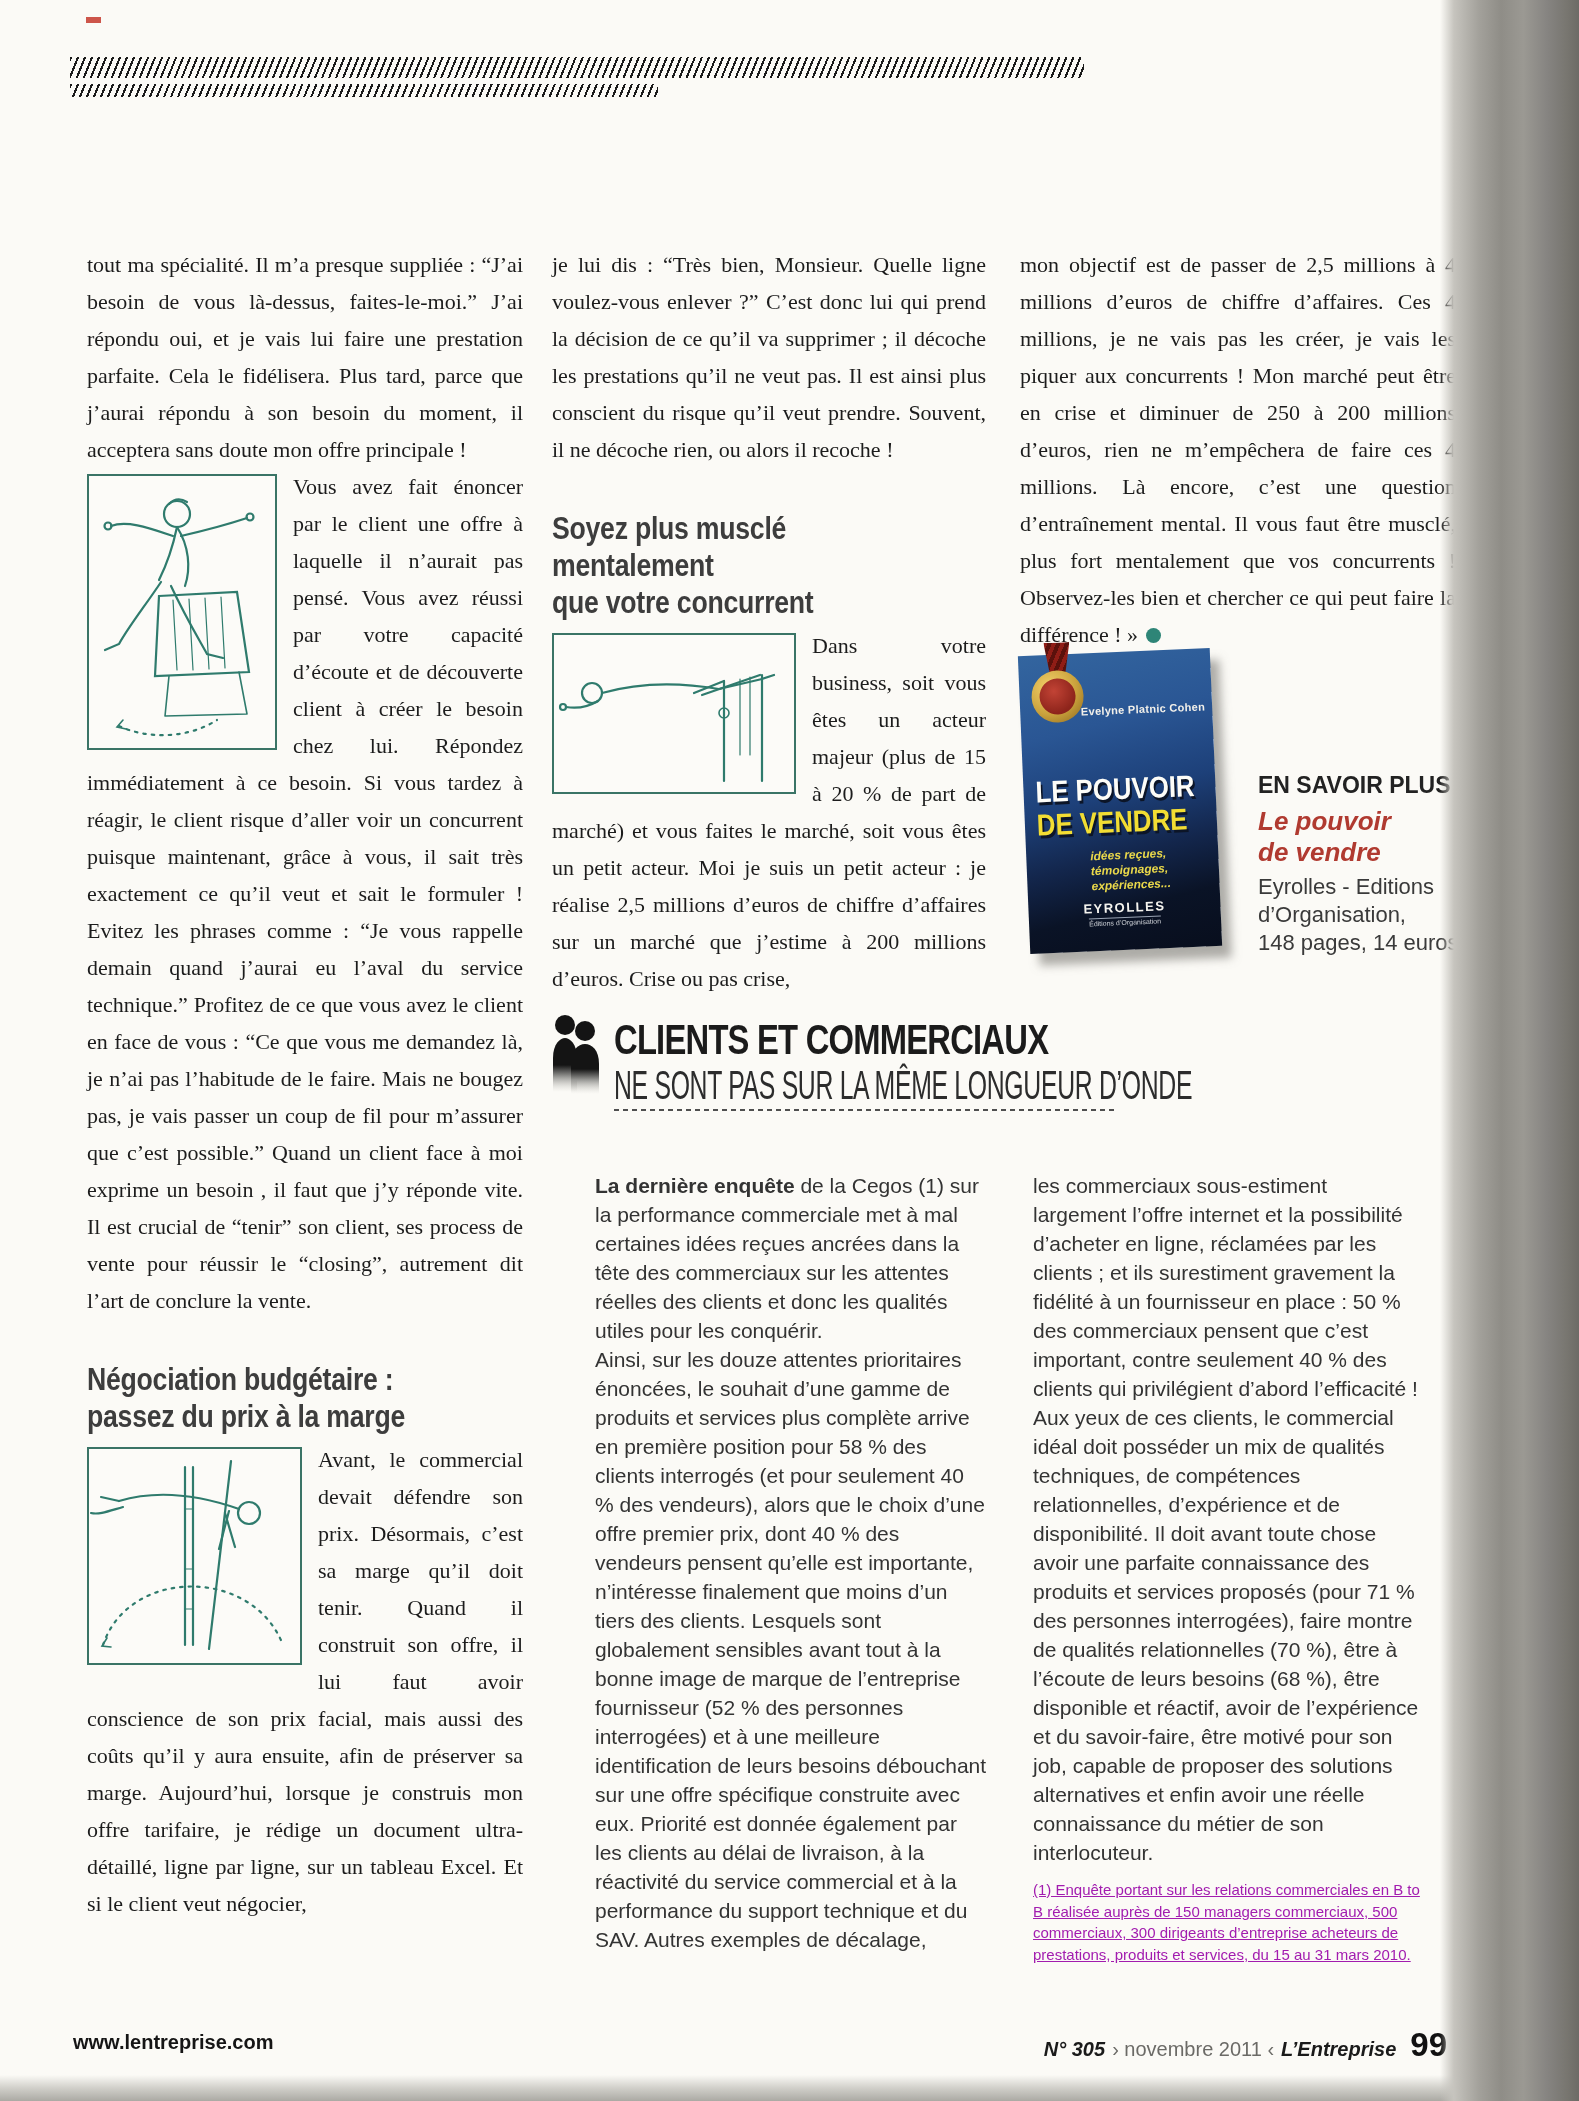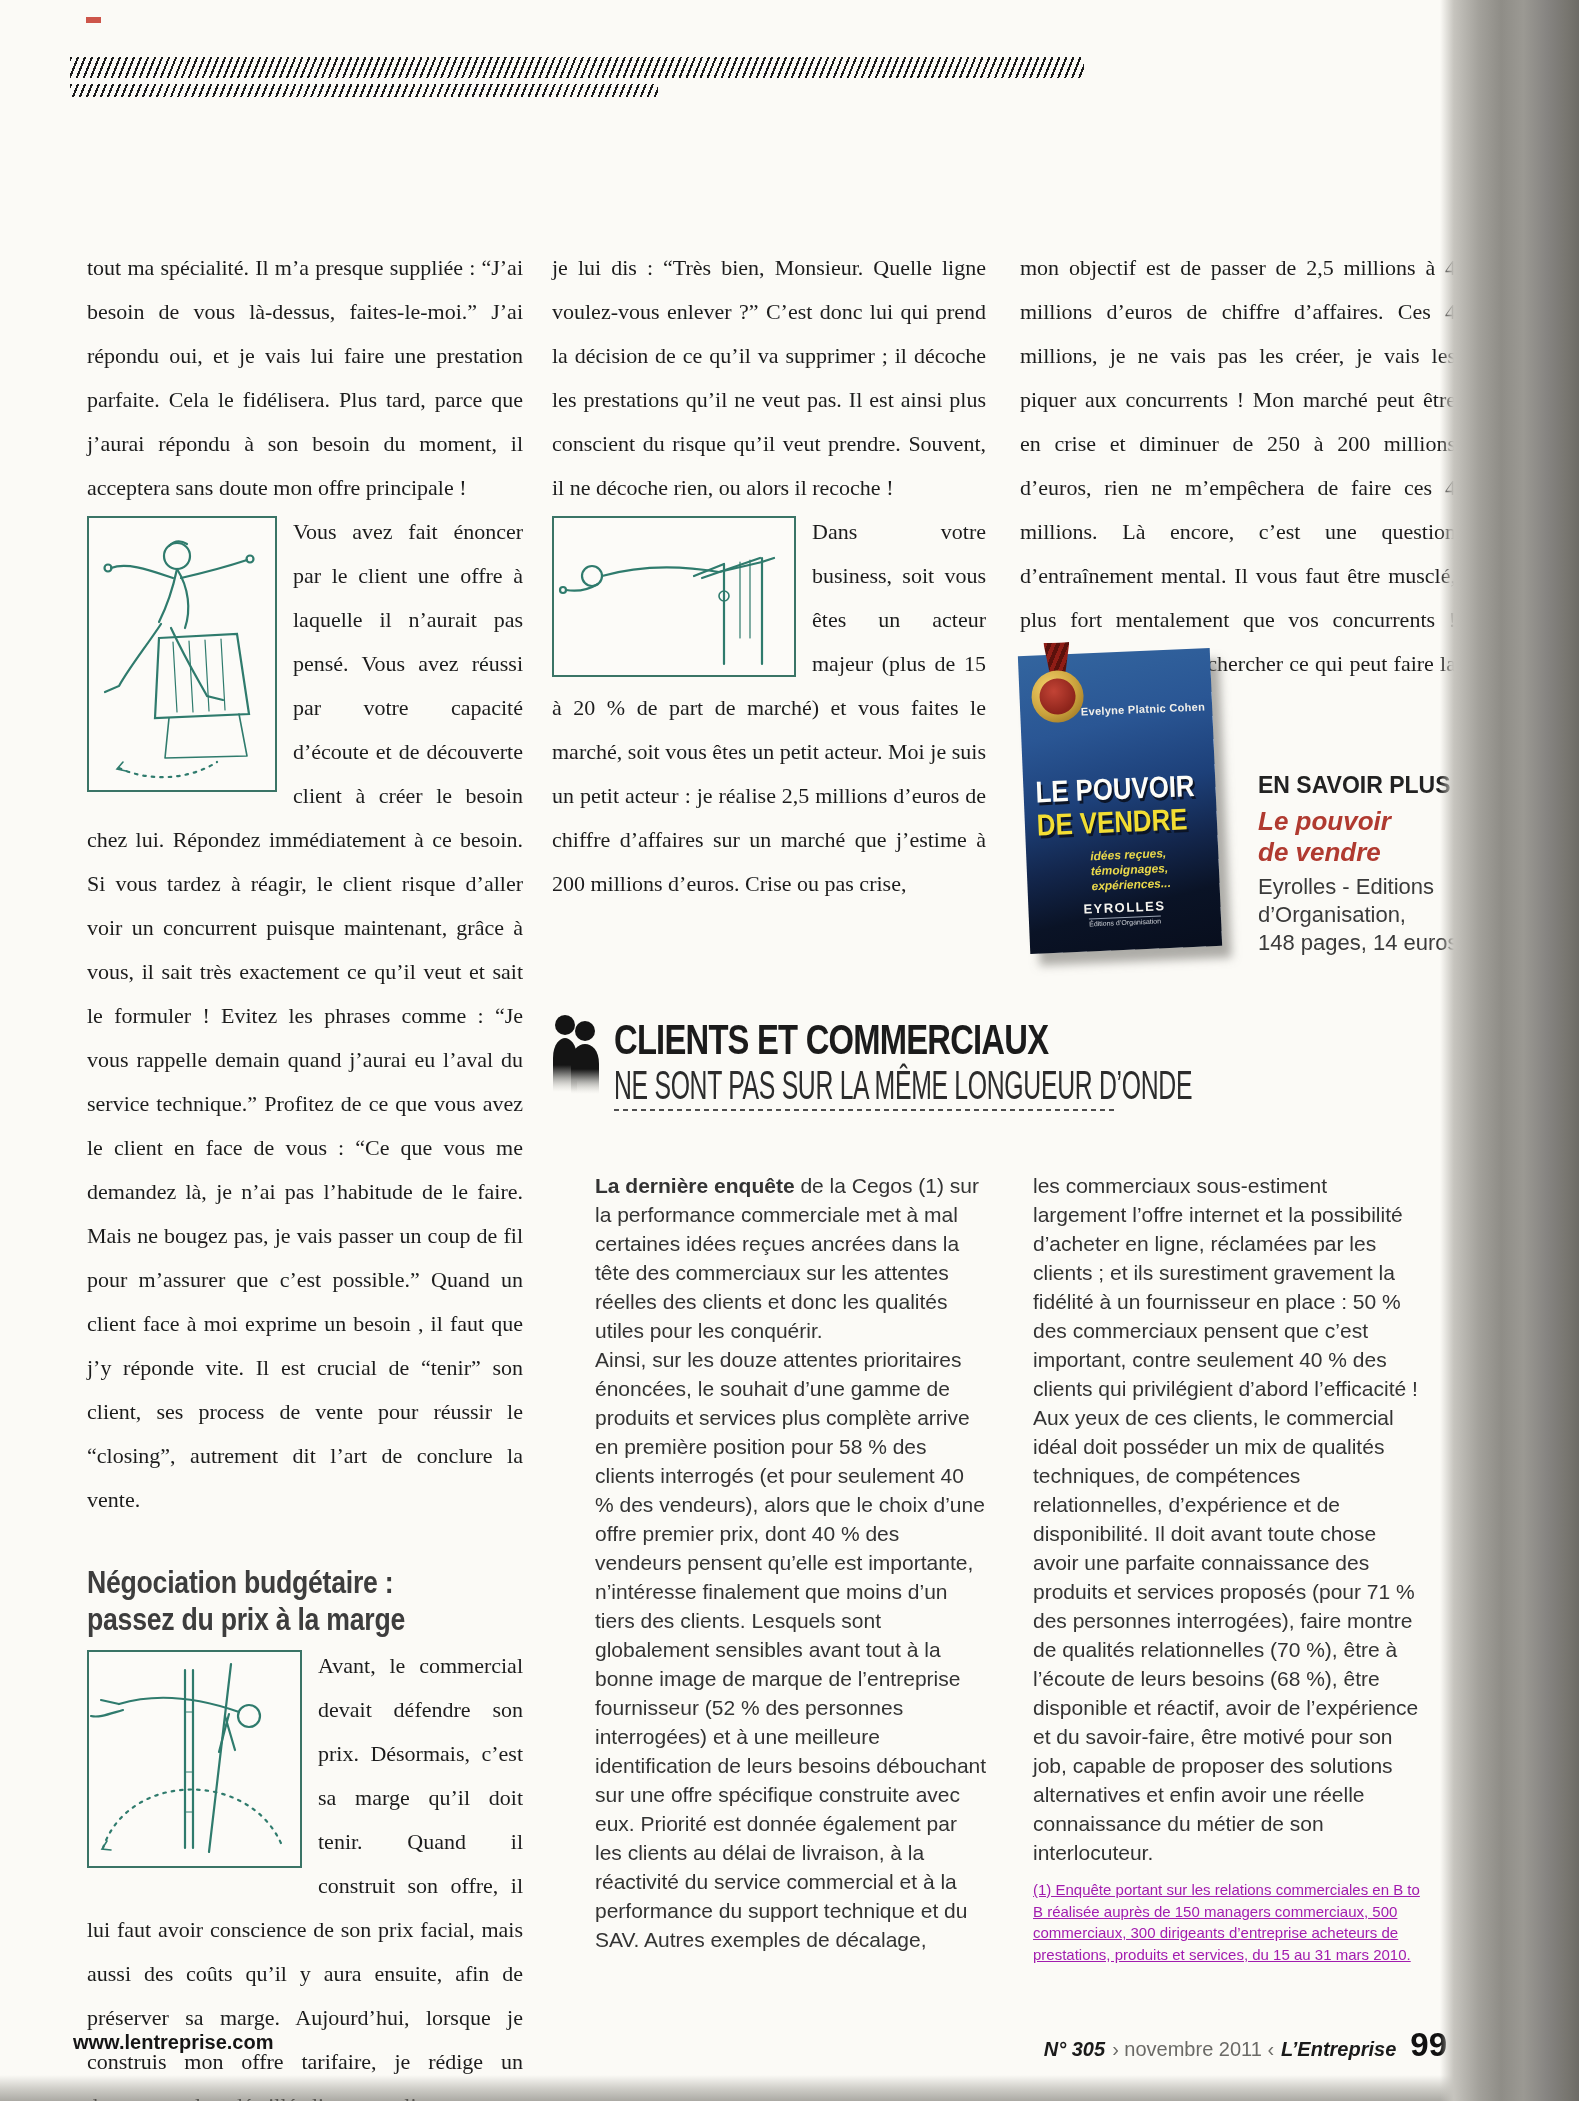--- a/index.html
+++ b/index.html
@@ -16,21 +16,21 @@
 
   .hatch{position:absolute;background:repeating-linear-gradient(112deg,#1a1a1a 0 2px,rgba(0,0,0,0) 2px 6.5px);}
   .hatch1{left:70px;top:57px;width:1014px;height:21px;}
   .hatch2{left:70px;top:84px;width:588px;height:13px;}
 
   
   .col{position:absolute;top:246px;}
   .col1{left:87px;width:436px;}
   .col2{left:552px;width:434px;}
   .col3{left:1020px;width:436px;}
-  .body-text{margin:0;font-size:22px;line-height:44px;text-align:justify;}
+  .body-text{margin:0;font-size:22px;line-height:37px;text-align:justify;}
   .section{overflow:visible;}
   .section::after{content:"";display:block;clear:both;}
 
   h2{font-family:"Liberation Sans",sans-serif;margin:42px 0 6px;color:#3d3d3d;font-weight:600;}
   .hl{display:block;font-size:31px;line-height:37px;white-space:nowrap;
       transform:scaleX(.86);transform-origin:0 50%;letter-spacing:-.3px;}
 
   .fig{float:left;border:2px solid #3a7466;background:#fcfbf8;margin:6px 16px 8px 0;}
   .fig svg{display:block;}
 
@@ -150,20 +150,25 @@
           <path d="M18 189 l-5 8 9 1" stroke-width="1.6"></path>
         </svg>
       </span>
       <p class="body-text">Avant, le commercial devait défendre son prix. Désormais, c’est sa marge qu’il doit tenir. Quand il construit son offre, il lui faut avoir conscience de son prix facial, mais aussi des coûts qu’il y aura ensuite, afin de préserver sa marge. Aujourd’hui, lorsque je construis mon offre tarifaire, je rédige un document ultra-détaillé, ligne par ligne, sur un tableau Excel. Et si le client veut négocier,</p>
     </div>
   </div>
 
   <div class="col col2">
     <p class="body-text">je lui dis : “Très bien, Monsieur. Quelle ligne voulez-vous enlever ?” C’est donc lui qui prend la décision de ce qu’il va supprimer ; il décoche les prestations qu’il ne veut pas. Il est ainsi plus conscient du risque qu’il veut prendre. Souvent, il ne décoche rien, ou alors il recoche !</p>
 
+    <h2>
+      <span class="hl">Soyez plus musclé</span>
+      <span class="hl">mentalement</span>
+      <span class="hl">que votre concurrent</span>
+    </h2>
     <div class="section">
       <span class="fig" style="width:240px;height:157px;">
         <svg width="236" height="153" viewBox="0 0 236 153" fill="none" stroke="#2f7b6d" stroke-width="2.2" stroke-linecap="round">
           <circle cx="38" cy="58" r="10"></circle>
           <path d="M44 66 C34 72 24 74 12 72"></path>
           <circle cx="9" cy="72" r="3"></circle>
           <path d="M48 58 C90 46 130 48 165 54"></path>
           <path d="M140 58 L170 46 M148 60 L206 40"></path>
           <path d="M165 54 L208 44 l12 -4"></path>
           <path d="M170 46 V146 M208 40 V146"></path>

